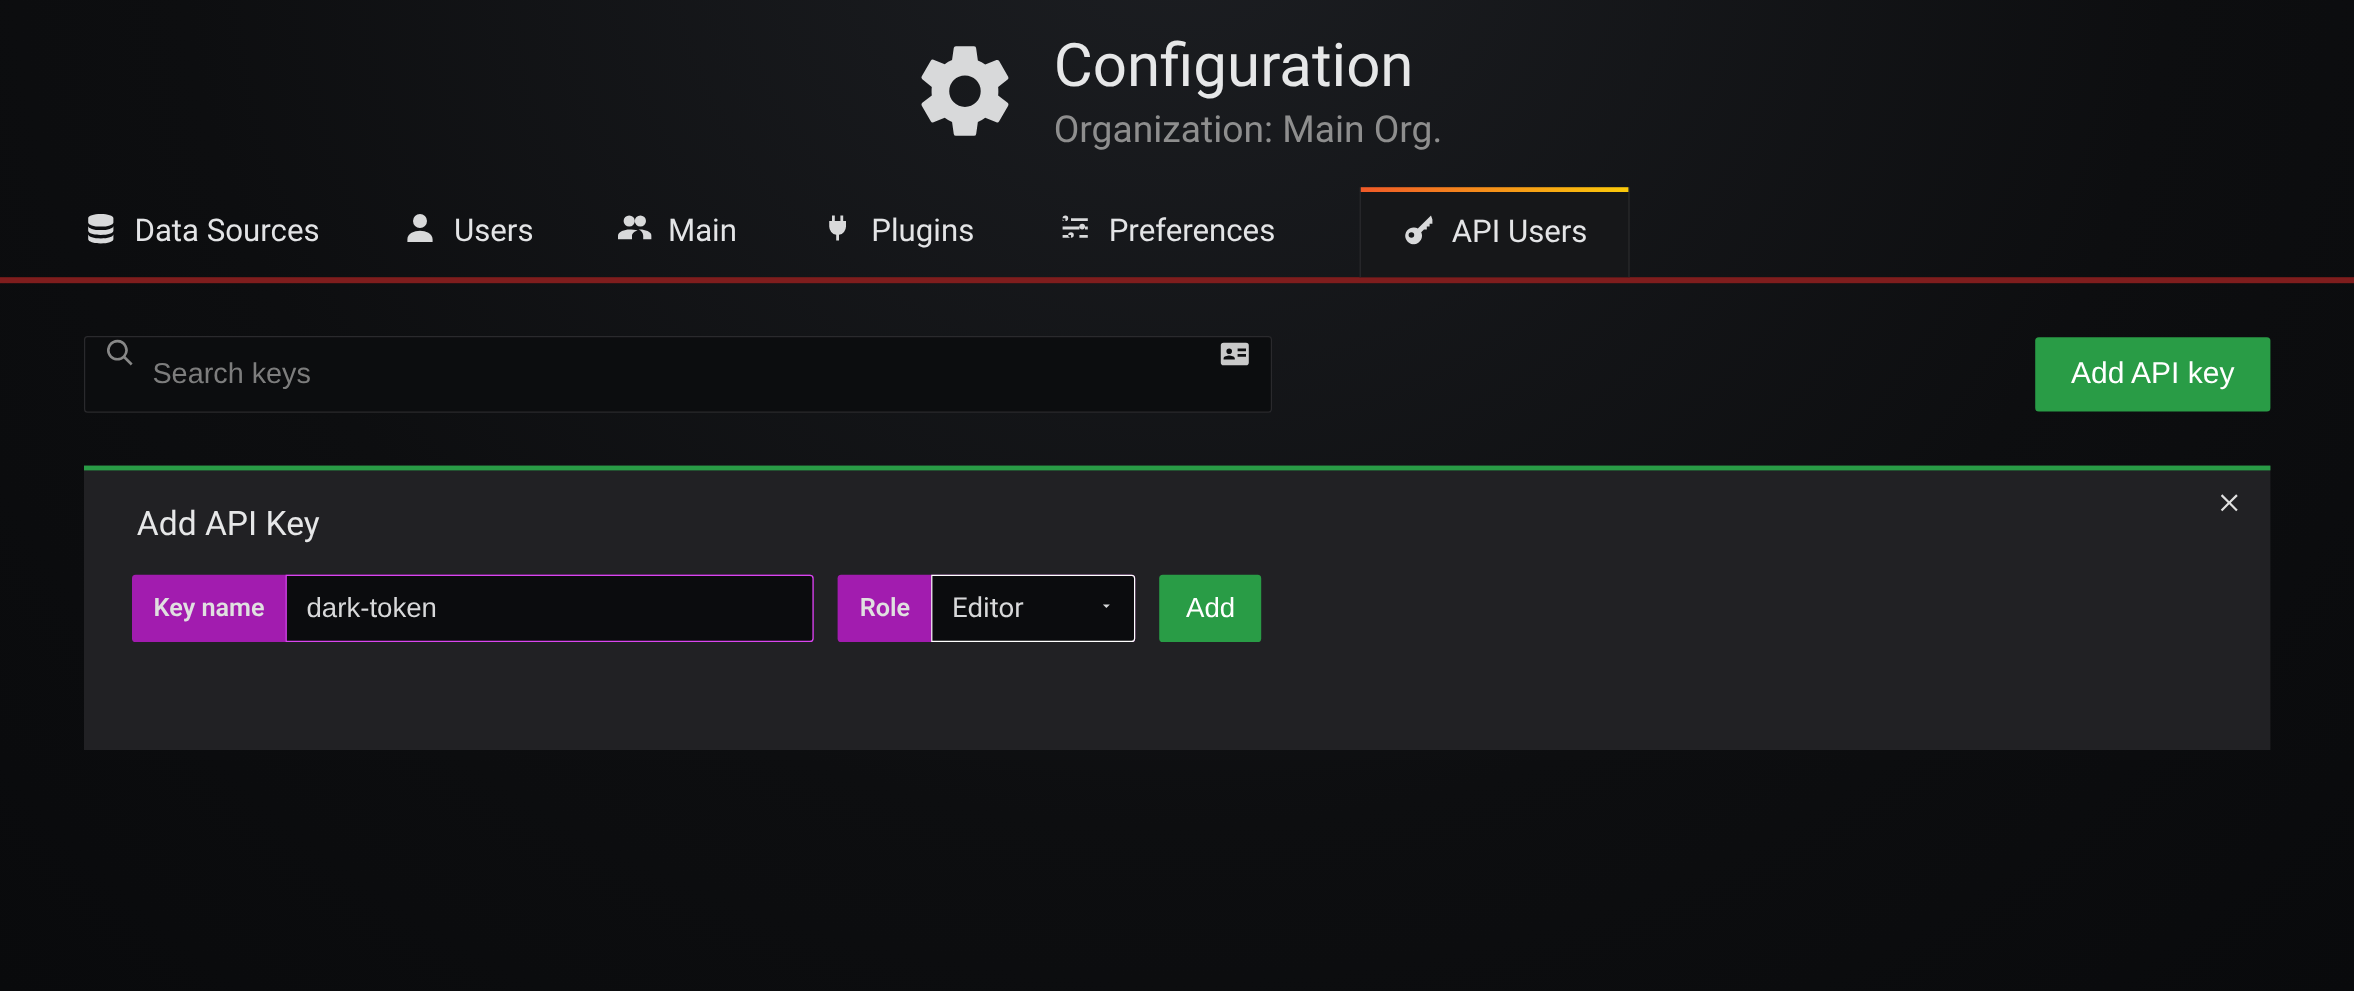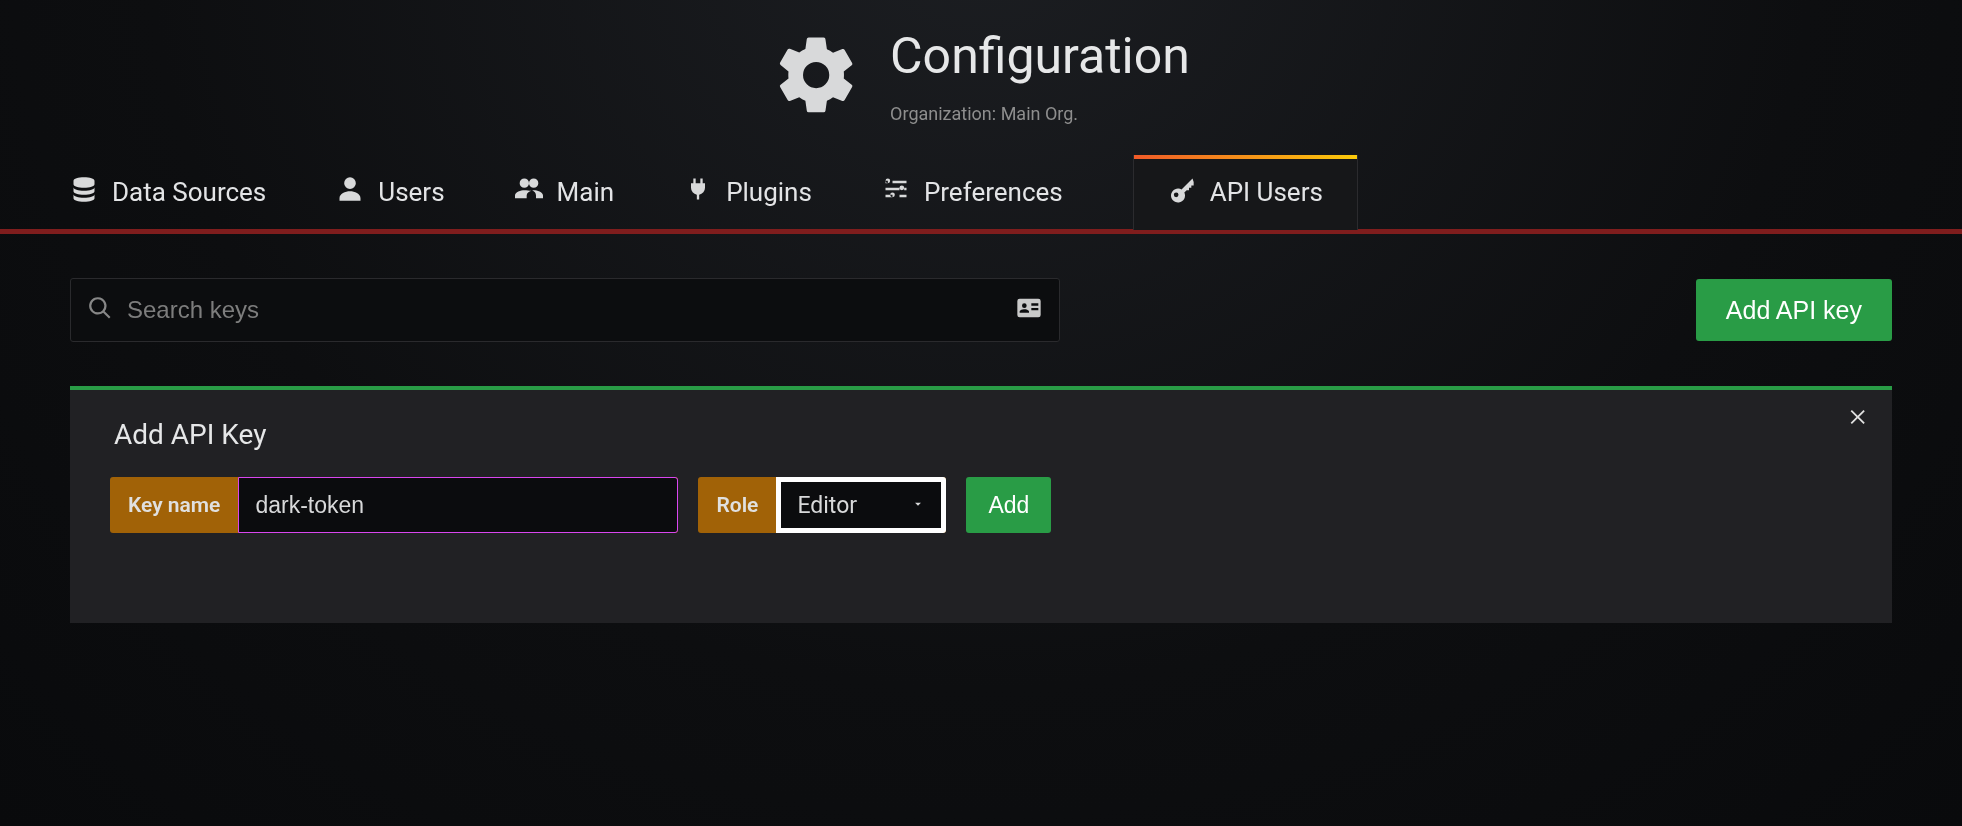--- a/index.html
+++ b/index.html
@@ -25,23 +25,23 @@
     justify-content: center;
   }
   .header-icon svg { width: 90px; height: 90px; fill: #d8d9da; }
   .header-text h1 {
     font-size: 50px;
     font-weight: 400;
     color: #e6e7e8;
     line-height: 1.05;
   }
   .header-text .sub {
-    font-size: 18px;
+    font-size: 31px;
     color: #8e8e8e;
-    margin-top: 20px;
+    margin-top: 6px;
   }
 
   
   .tabs {
     display: flex;
     align-items: center;
     gap: 70px;
     padding: 0 70px;
     border-bottom: 5px solid #7f1d1d;
     height: 80px;
@@ -75,21 +75,20 @@
 
   
   .toolbar {
     display: flex;
     align-items: center;
     justify-content: space-between;
     padding: 44px 70px 0 70px;
   }
   .search-wrap {
     display: flex;
-    align-items: center;
     width: 990px;
     height: 64px;
     background: #0c0d0f;
     border: 1px solid #2a2a2d;
     border-radius: 3px;
     padding: 0 16px;
   }
   .search-wrap .search-icon svg { width: 26px; height: 26px; fill: #878787; }
   .search-wrap input {
     flex: 1;
@@ -137,21 +136,21 @@
     margin-left: 4px;
   }
   .form-row {
     display: flex;
     align-items: center;
     gap: 20px;
   }
   .form-group {
     display: flex;
     align-items: center;
-    background: #a16207;
+    background: #a21caf;
     border-radius: 3px;
     height: 56px;
   }
   .form-label {
     font-size: 21px;
     font-weight: 600;
     color: #e0e0e0;
     padding: 0 18px;
     white-space: nowrap;
     display: flex;
@@ -168,21 +167,21 @@
     outline: none;
     border-radius: 0 3px 3px 0;
   }
   .form-input { width: 440px; }
   .form-input.ttl { width: 310px; border-radius: 3px; }
   .select-wrap {
     position: relative;
     display: flex;
     align-items: center;
     background: #0b0c0e;
-    border: 5px solid #ffffff;
+    border: 1px solid #ffffff;
     height: 56px;
     width: 170px;
     border-radius: 0 3px 3px 0;
     padding: 0 16px;
     cursor: pointer;
   }
   .select-wrap .val { font-size: 23px; color: #d8d9da; flex:1; }
   .select-wrap .caret svg { width: 14px; height: 14px; fill: #d8d9da; }
   .info-icon svg { width: 20px; height: 20px; fill: #8e8e8e; }
 </style>

